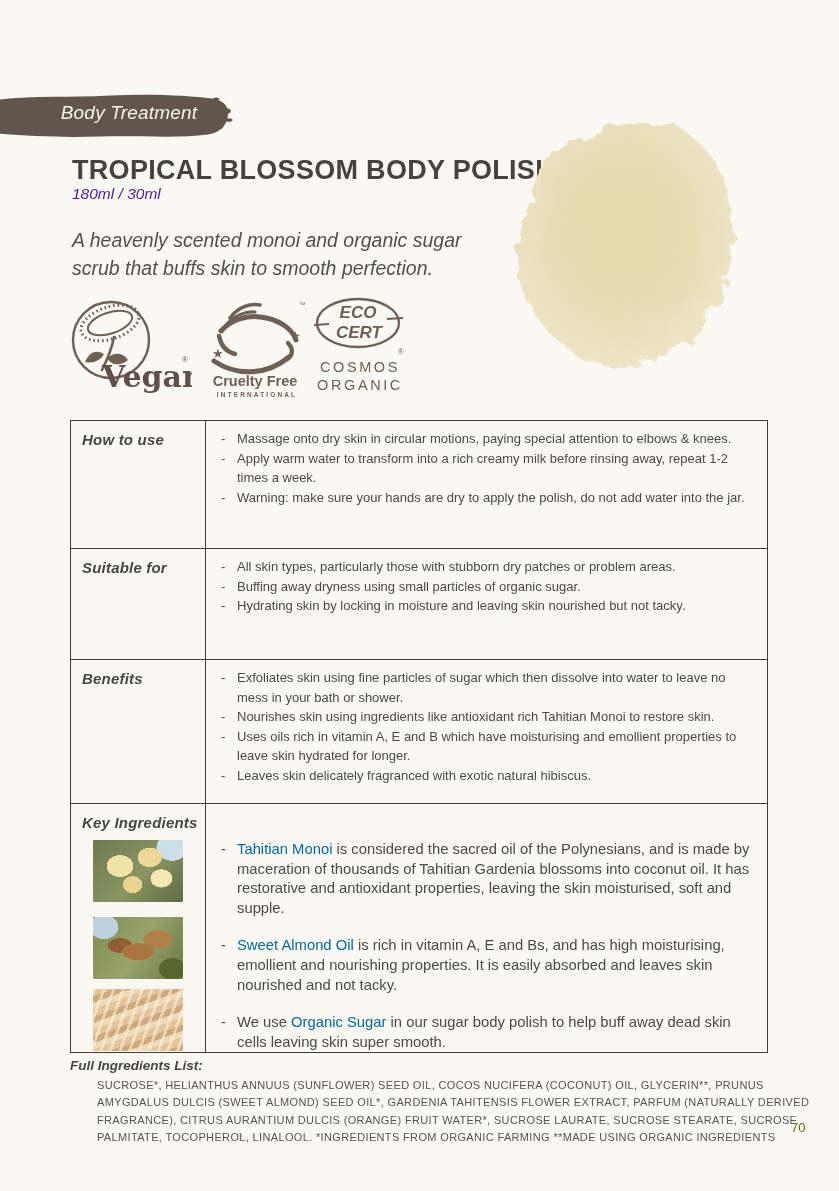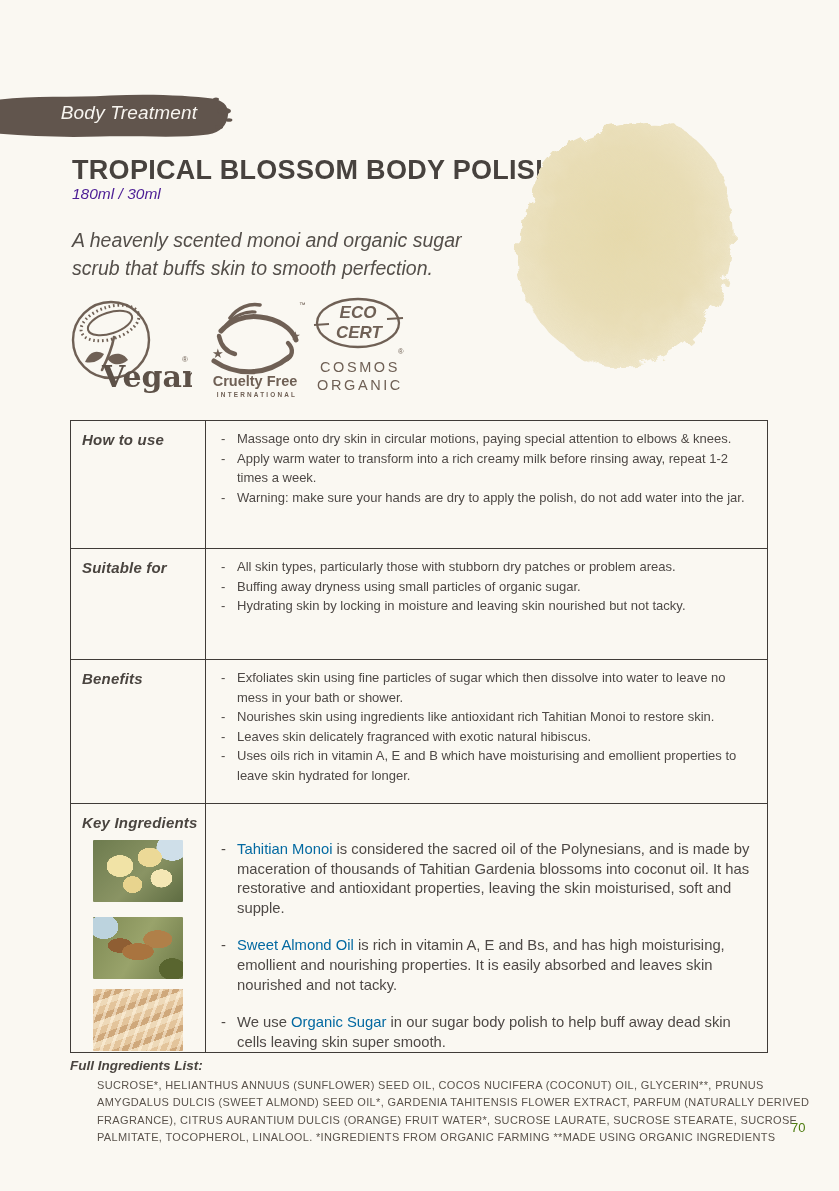--- a/index.html
+++ b/index.html
@@ -248,24 +248,24 @@
         <div class="it-label">Benefits</div>
       </div>
       <div class="it-content">
         <div class="bullet">
             <div class="b-text">Exfoliates skin using fine particles of sugar which then dissolve into water to leave no mess in your bath or shower.</div>
           </div>
         <div class="bullet">
             <div class="b-text">Nourishes skin using ingredients like antioxidant rich Tahitian Monoi to restore skin.</div>
           </div>
         <div class="bullet">
+            <div class="b-text">Uses oils rich in vitamin A, E and B which have moisturising and emollient properties to leave skin hydrated for longer.</div>
+          </div>
+        <div class="bullet">
             <div class="b-text">Leaves skin delicately fragranced with exotic natural hibiscus.</div>
-          </div>
-        <div class="bullet">
-            <div class="b-text">Uses oils rich in vitamin A, E and B which have moisturising and emollient properties to leave skin hydrated for longer.</div>
           </div>
       </div>
     </div>
 
     <div class="it-row r3">
       <div class="it-label-cell">
         <div class="it-label">Key Ingredients</div>
         <div class="ki-photos">
           <div class="ki-photo flowers"></div>
           <div class="ki-photo almonds"></div>

